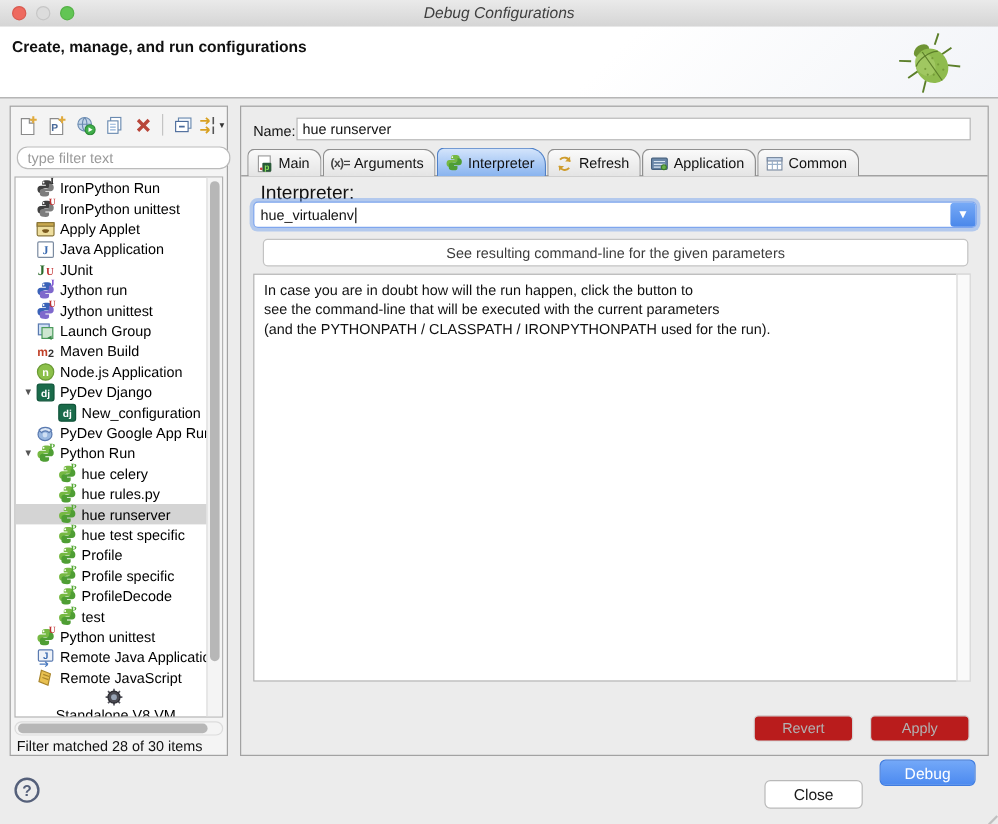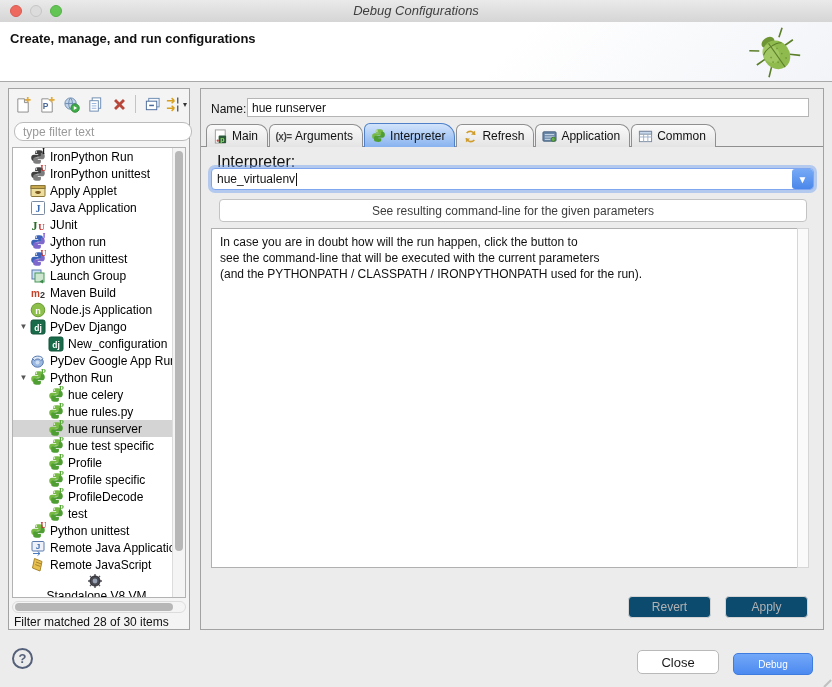--- a/index.html
+++ b/index.html
@@ -76,35 +76,35 @@
     background:linear-gradient(180deg,#77aaf6,#4a87ea);border-radius:3px;
     display:flex;align-items:center;justify-content:center;color:#fff;font-size:10px;}
   .cmdbtn{position:absolute;left:18px;top:110px;width:586px;height:21px;background:#fff;
     border:1px solid #c3c3c3;border-radius:4px;font-size:12px;color:#3c3c3c;
     display:flex;align-items:center;justify-content:center;}
   .infobox{position:absolute;left:10px;top:139px;width:598px;height:340px;background:#fff;
     border:1px solid #b0b0b0;box-sizing:border-box;padding:5px 8px;white-space:pre-line;
     font-size:12px;line-height:16px;color:#111;}
   .rscroll{position:absolute;left:596px;top:139px;width:12px;height:340px;background:#fafafa;
     border:1px solid #d6d6d6;box-sizing:border-box;}
-  .disbtn{position:absolute;top:507px;width:81px;height:20px;background:#0c4a6e;
+  .disbtn{position:absolute;top:507px;width:81px;height:20px;background:#b91c1c;
     border:1px solid #d4d4d4;border-radius:4px;font-size:12px;color:#b2b2b2;
     display:flex;align-items:center;justify-content:center;}
   .revert{left:427px;} .apply{left:524px;}
 
   
   .helpbtn{position:absolute;left:12px;top:648px;width:21px;height:21px;border:2px solid #55607a;
     border-radius:50%;box-sizing:border-box;display:flex;align-items:center;justify-content:center;
     color:#55607a;font-weight:bold;font-size:13px;background:transparent;}
   .closebtn{position:absolute;left:637px;top:650px;width:80px;height:22px;background:#fff;
     border:1px solid #b9b9b9;border-radius:5px;font-size:13px;color:#1a1a1a;
     display:flex;align-items:center;justify-content:center;}
-  .debugbtn{position:absolute;left:733px;top:653px;width:80px;height:22px;
+  .debugbtn{position:absolute;left:733px;top:633px;width:80px;height:22px;
     background:linear-gradient(180deg,#73a8f8,#4c8af0);border:1px solid #3f7ce0;
-    border-radius:5px;font-size:10px;color:#fff;box-sizing:border-box;
+    border-radius:5px;font-size:13px;color:#fff;box-sizing:border-box;
     display:flex;align-items:center;justify-content:center;}
   .grip{position:absolute;right:2px;bottom:2px;width:10px;height:10px;
     border-right:2px solid #b5b5b5;border-bottom:0;transform:rotate(45deg);opacity:.8;}
 </style>
 </head>
 <body>
 
 <div id="app">
 
   <div class="titlebar">

